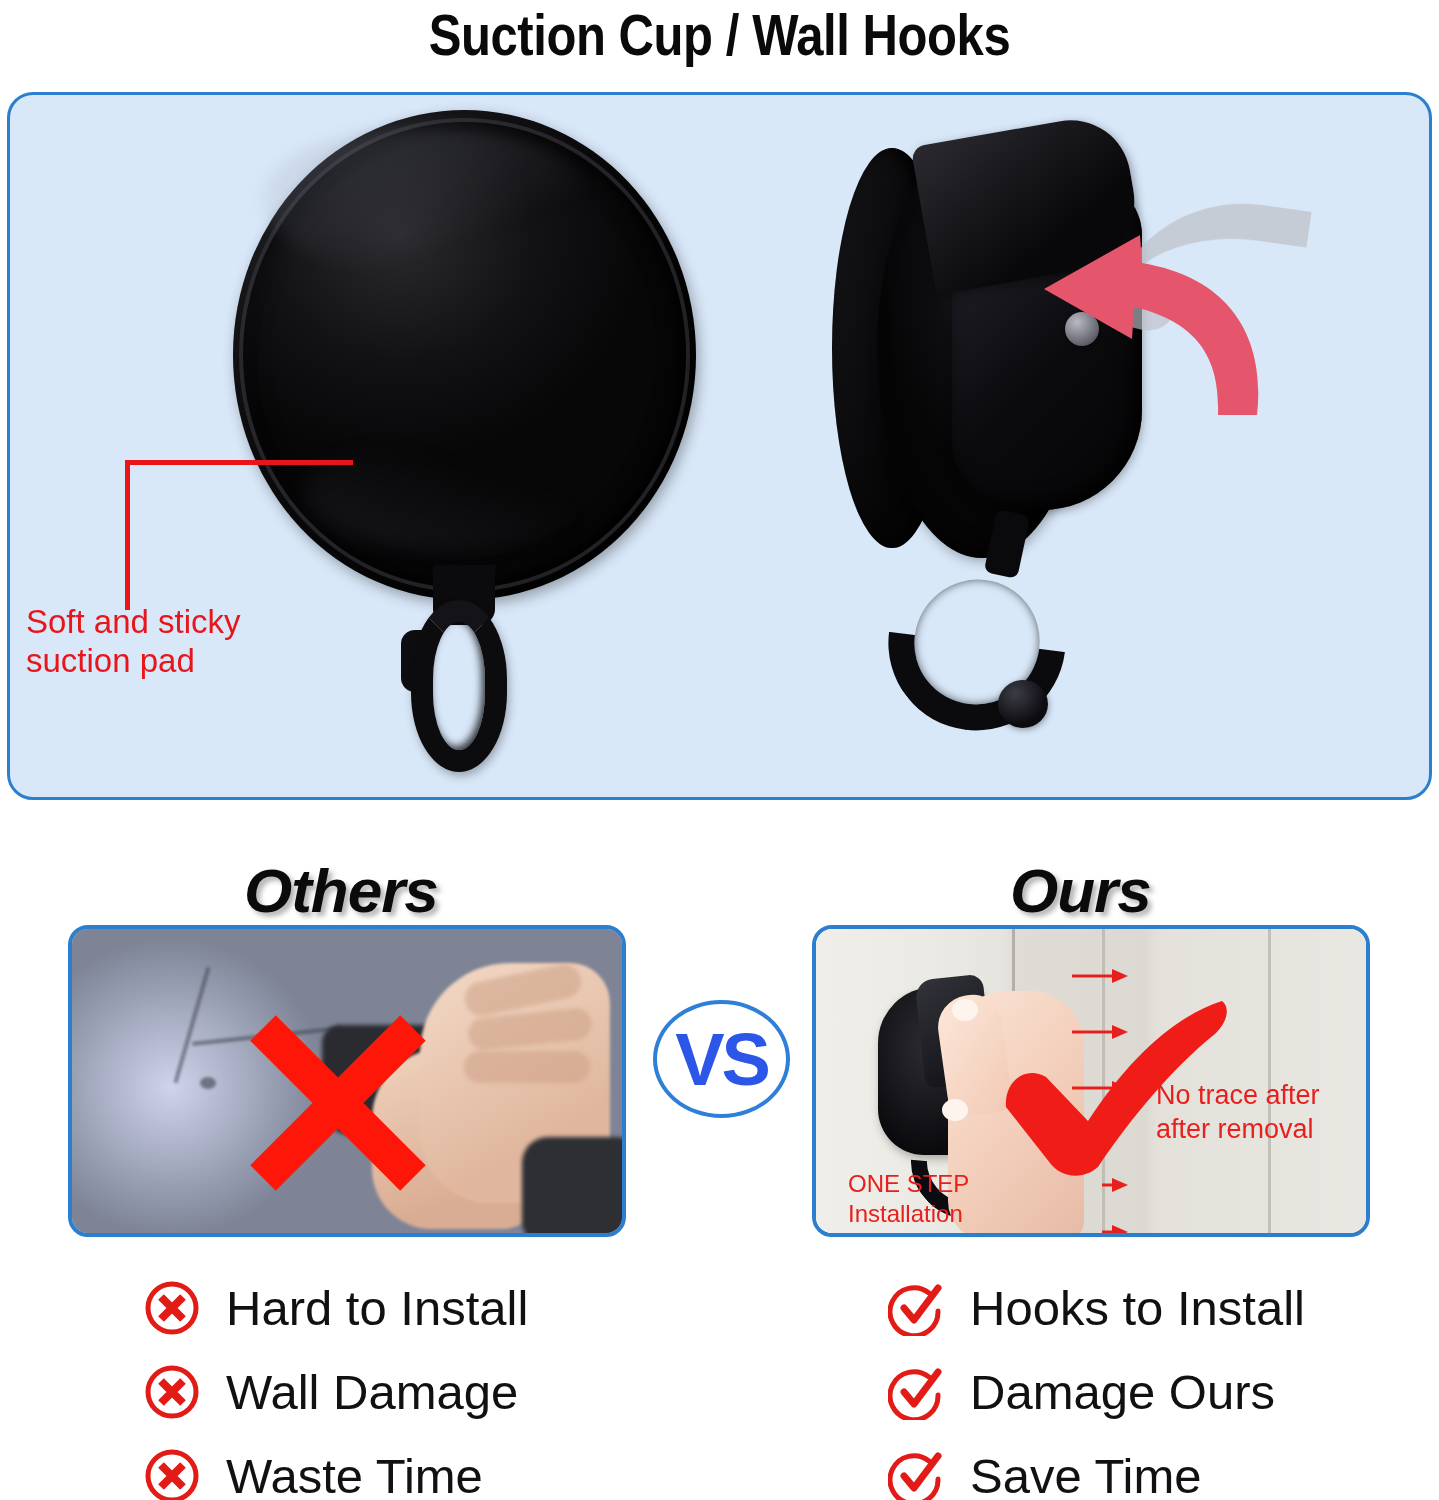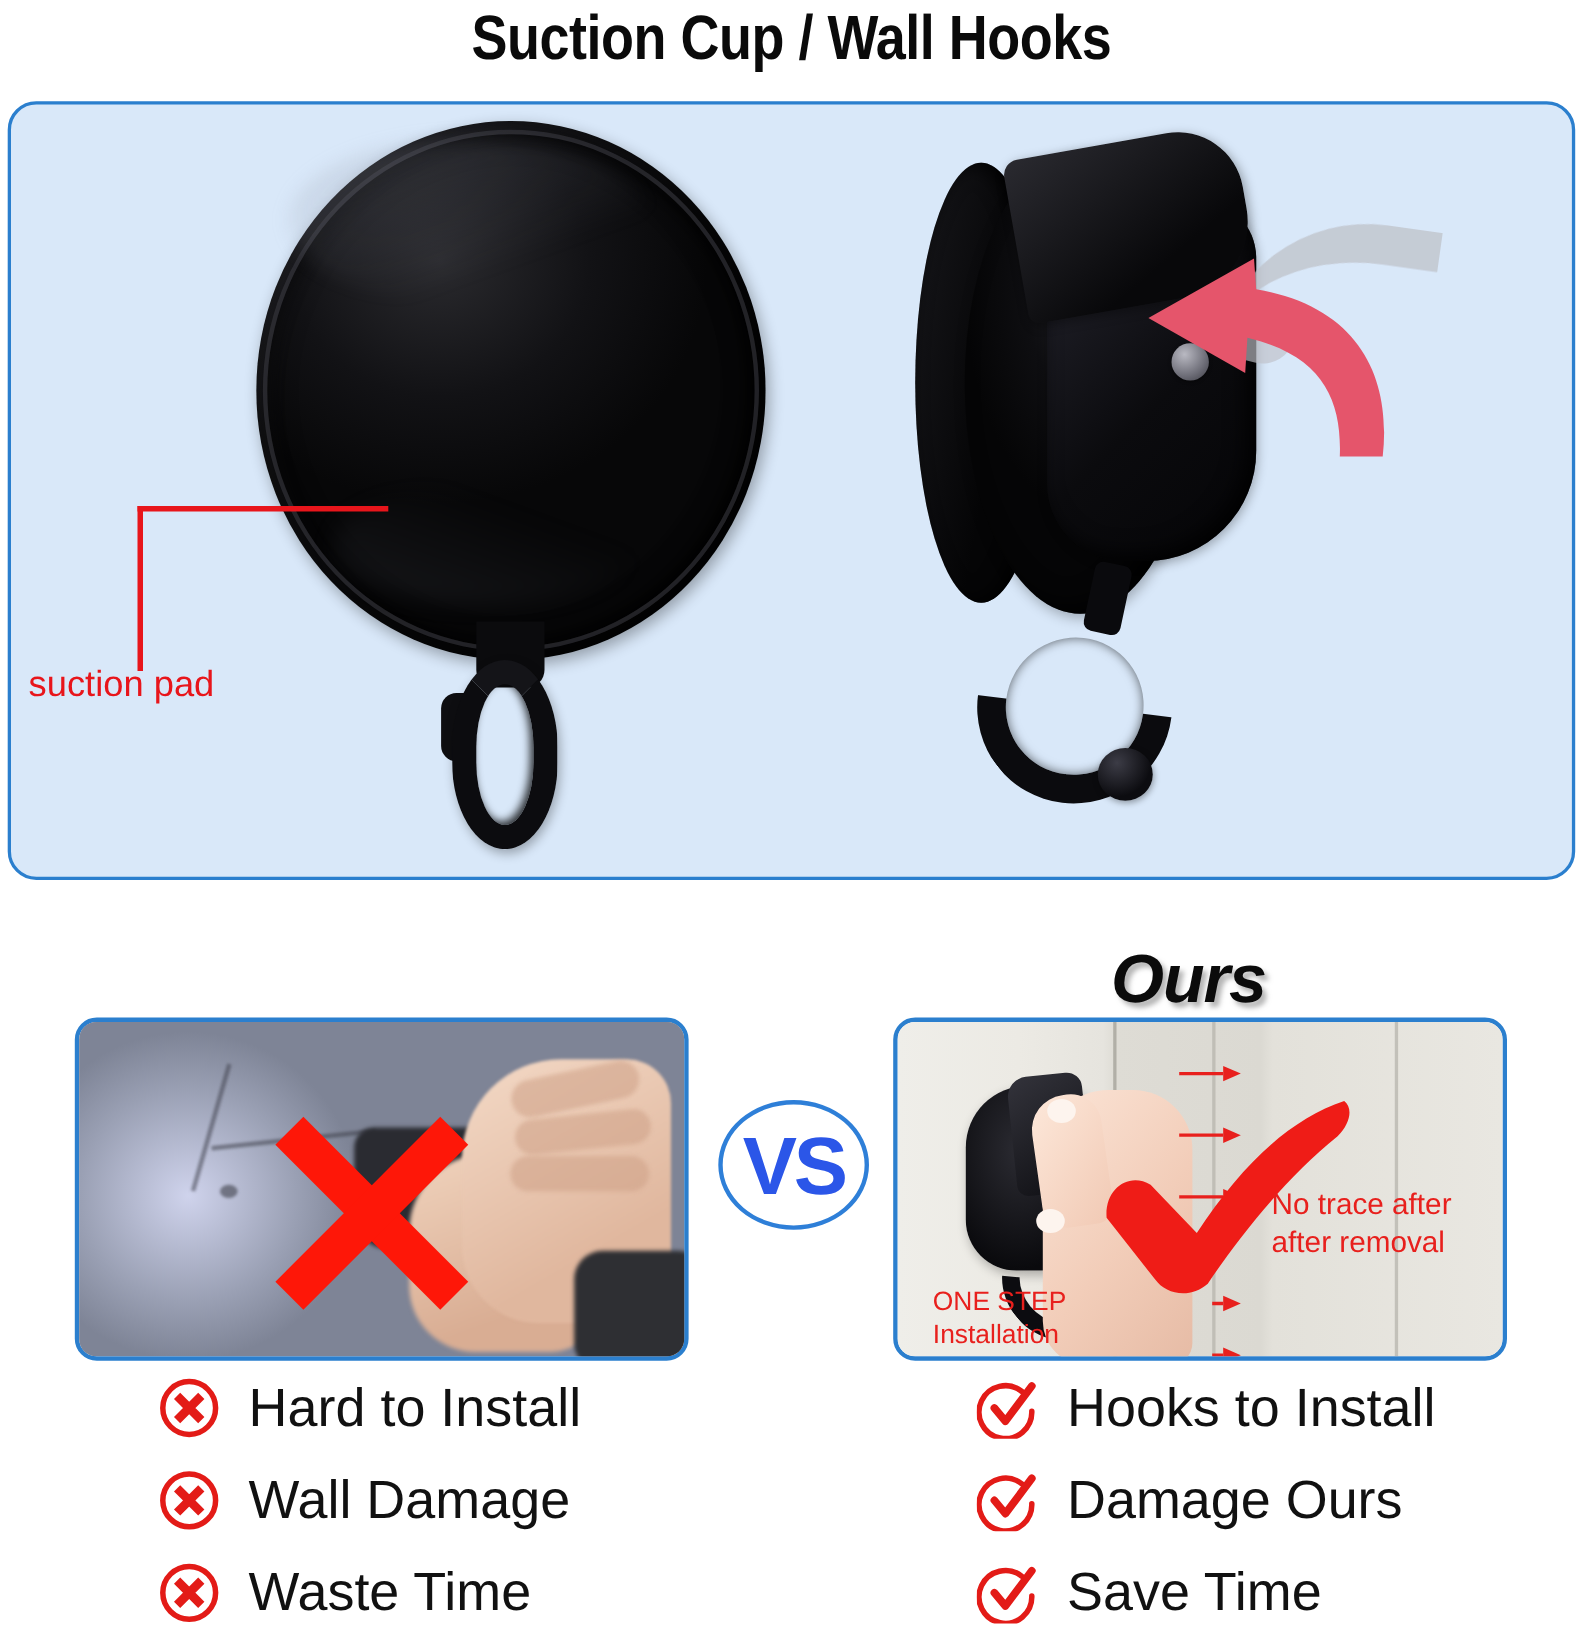--- a/index.html
+++ b/index.html
@@ -466,21 +466,21 @@
     font-family: "Liberation Sans Narrow", "Liberation Sans", sans-serif;
     letter-spacing: -3px;
   }
 
   
   .feat-list { position: absolute; top: 1252px; }
   .feat-list.left  { left: 144px; }
   .feat-list.right { left: 888px; }
   .feat-row {
     display: flex;
-    align-items: flex-start;
+    align-items: flex-end;
     height: 84px;
     gap: 26px;
   }
   .feat-label {
     font-size: 49px;
     color: #111111;
     white-space: nowrap;
     font-family: "Liberation Sans", sans-serif;
   }
   .feat-icon { width: 56px; height: 56px; flex: 0 0 56px; }
@@ -524,24 +524,26 @@
         <path d="M235 188 C 243 118, 215 52, 120 36 L 118 8 L 22 62 L 110 112 L 112 80
                  C 180 96, 198 136, 196 188 Z" fill="#e5556b"></path>
       </svg>
     </div>
 
     <div class="callout-line">
       <div class="vert"></div>
       <div class="horiz"></div>
     </div>
     <div class="callout-text">
+      <div>Soft and sticky</div>
       <div>suction pad</div>
     </div>
   </div>
 
+  <div class="cmp-head left">Others</div>
   <div class="cmp-head right">Ours</div>
 
   <div class="photo-card left">
     <div class="ph-others">
       <div class="wallline"></div>
       <div class="wallline2"></div>
       <div class="dot"></div>
       <div class="hookdark"></div>
       <div class="redglow"></div>
       <div class="hand-b"></div>

